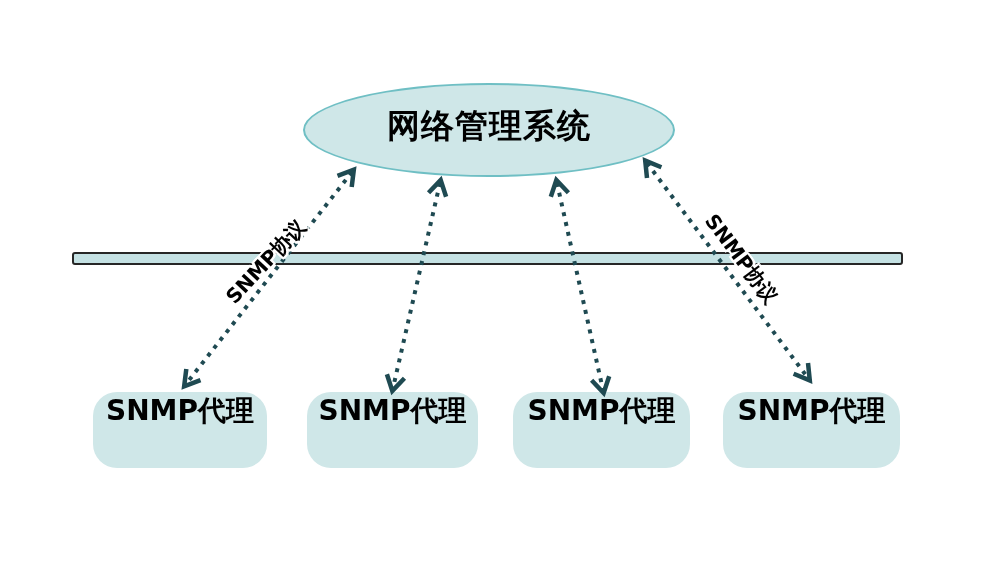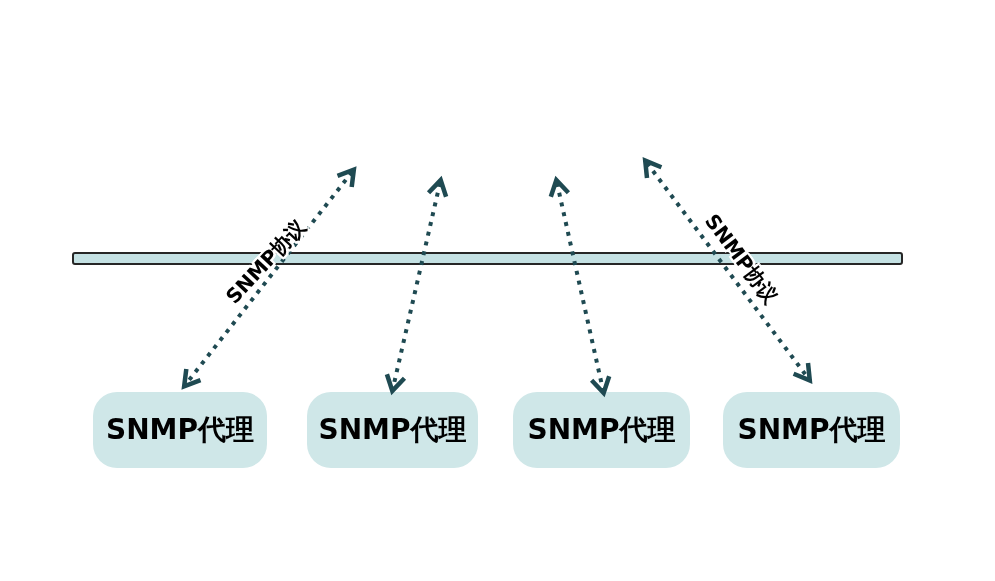--- a/index.html
+++ b/index.html
@@ -68,21 +68,20 @@
     stroke-width: 4.5;
     fill: none;
   }
   .agent-node {
     position: absolute;
     top: 392px;
     height: 76px;
     background: var(--node-fill);
     border-radius: 24px;
     display: flex;
-    align-items: center;
     justify-content: center;
     z-index: 2;
   }
   .agent-node .node-label {
     font-size: 28px;
     font-weight: bold;
     color: var(--text);
     white-space: nowrap;
   }
   .agent-1 { left: 93px;  width: 174px; }
@@ -111,20 +110,23 @@
     transform: translate(-50%, -50%) rotate(53deg);
   }
 </style>
 </head>
 <body>
 
 <div class="canvas">
 
   <div class="bus-bar"></div>
 
+  <div class="ellipse-node">
+    <span class="node-label">网络管理系统</span>
+  </div>
 
   <svg class="arrows-layer" width="995" height="581" viewBox="0 0 995 581" xmlns="http://www.w3.org/2000/svg">
     <defs>
       <marker id="chev" viewBox="0 0 24 24" refX="16" refY="12" markerWidth="24" markerHeight="24" markerUnits="userSpaceOnUse" orient="auto-start-reverse">
         <path d="M4,3 L19,12 L4,21"></path>
       </marker>
     </defs>
     <line x1="352" y1="172" x2="186" y2="384" marker-start="url(#chev)" marker-end="url(#chev)"></line>
     <line x1="440" y1="183" x2="393" y2="388" marker-start="url(#chev)" marker-end="url(#chev)"></line>
     <line x1="557" y1="183" x2="603" y2="390" marker-start="url(#chev)" marker-end="url(#chev)"></line>

